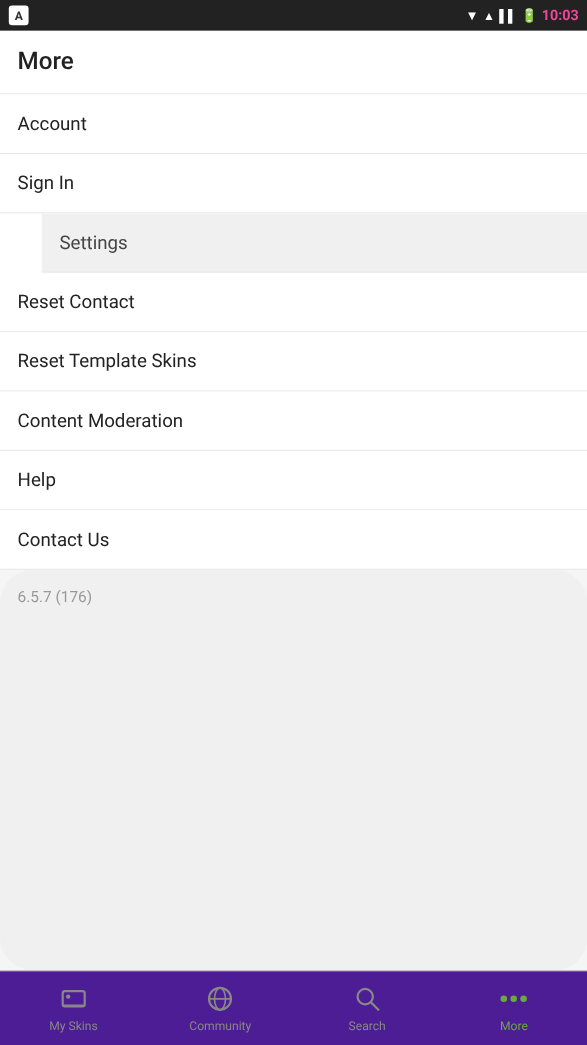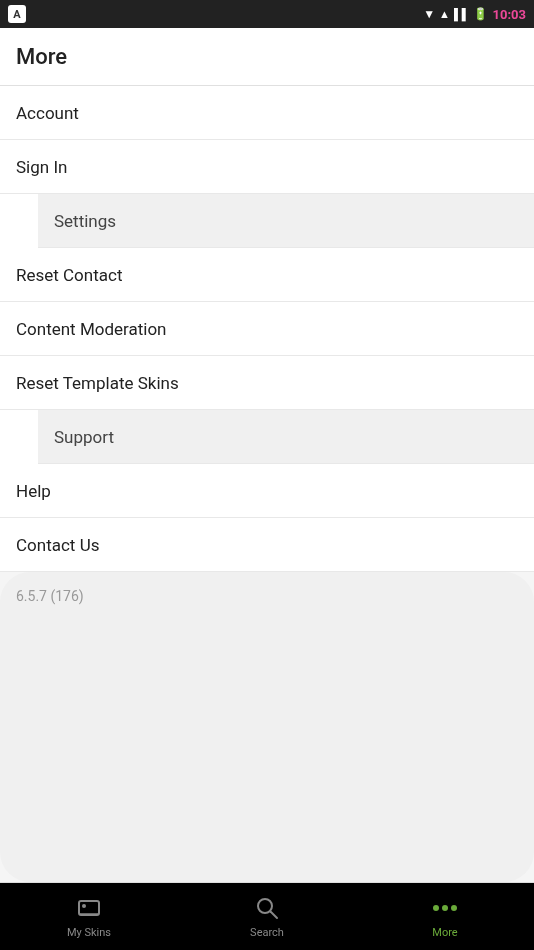--- a/index.html
+++ b/index.html
@@ -118,21 +118,21 @@
       font-size: 14px;
       color: #999999;
     }
 
     
     .bottom-nav {
       position: absolute;
       bottom: 0;
       width: 534px;
       height: 68px;
-      background: #000000;
+      background: #4c1d95;
       border-top: 1px solid #dddddd;
       display: flex;
       align-items: center;
       justify-content: space-around;
     }
 
     .nav-item {
       display: flex;
       flex-direction: column;
       align-items: center;
@@ -217,27 +217,24 @@
       <div class="menu-item">
         <span class="menu-item-label">Sign In</span>
       </div>
       <div class="menu-item section-bg">
         <span class="menu-item-label">Settings</span>
       </div>
       <div class="menu-item">
         <span class="menu-item-label">Reset Contact</span>
       </div>
       <div class="menu-item">
+        <span class="menu-item-label">Reset Template Skins</span>
+      </div>
+      <div class="menu-item">
         <span class="menu-item-label">Content Moderation</span>
-      </div>
-      <div class="menu-item">
-        <span class="menu-item-label">Reset Template Skins</span>
-      </div>
-      <div class="menu-item section-bg">
-        <span class="menu-item-label">Support</span>
       </div>
       <div class="menu-item">
         <span class="menu-item-label">Help</span>
       </div>
       <div class="menu-item">
         <span class="menu-item-label">Contact Us</span>
       </div>
     </div>
 
   <div class="version-area" style="flex:1;">
@@ -250,20 +247,30 @@
     <div class="nav-icon">
       <svg width="26" height="26" viewBox="0 0 26 26" xmlns="http://www.w3.org/2000/svg">
         <rect x="3" y="6" width="20" height="14" rx="2" fill="none" stroke="#888" stroke-width="2"></rect>
         <circle cx="8" cy="11" r="2" fill="#888"></circle>
         <line x1="4" y1="19" x2="22" y2="19" stroke="#888" stroke-width="1.5"></line>
       </svg>
     </div>
     <span class="nav-label">My Skins</span>
   </div>
 
+  <div class="nav-item">
+    <div class="nav-icon">
+      <svg width="26" height="26" viewBox="0 0 26 26" xmlns="http://www.w3.org/2000/svg">
+        <circle cx="13" cy="13" r="10" fill="none" stroke="#888" stroke-width="2"></circle>
+        <ellipse cx="13" cy="13" rx="5" ry="10" fill="none" stroke="#888" stroke-width="1.5"></ellipse>
+        <line x1="3" y1="13" x2="23" y2="13" stroke="#888" stroke-width="1.5"></line>
+      </svg>
+    </div>
+    <span class="nav-label">Community</span>
+  </div>
 
   <div class="nav-item">
     <div class="nav-icon">
       <svg width="26" height="26" viewBox="0 0 26 26" xmlns="http://www.w3.org/2000/svg">
         <circle cx="11" cy="11" r="7" fill="none" stroke="#888" stroke-width="2"></circle>
         <line x1="16.5" y1="16.5" x2="23" y2="23" stroke="#888" stroke-width="2" stroke-linecap="round"></line>
       </svg>
     </div>
     <span class="nav-label">Search</span>
   </div>

